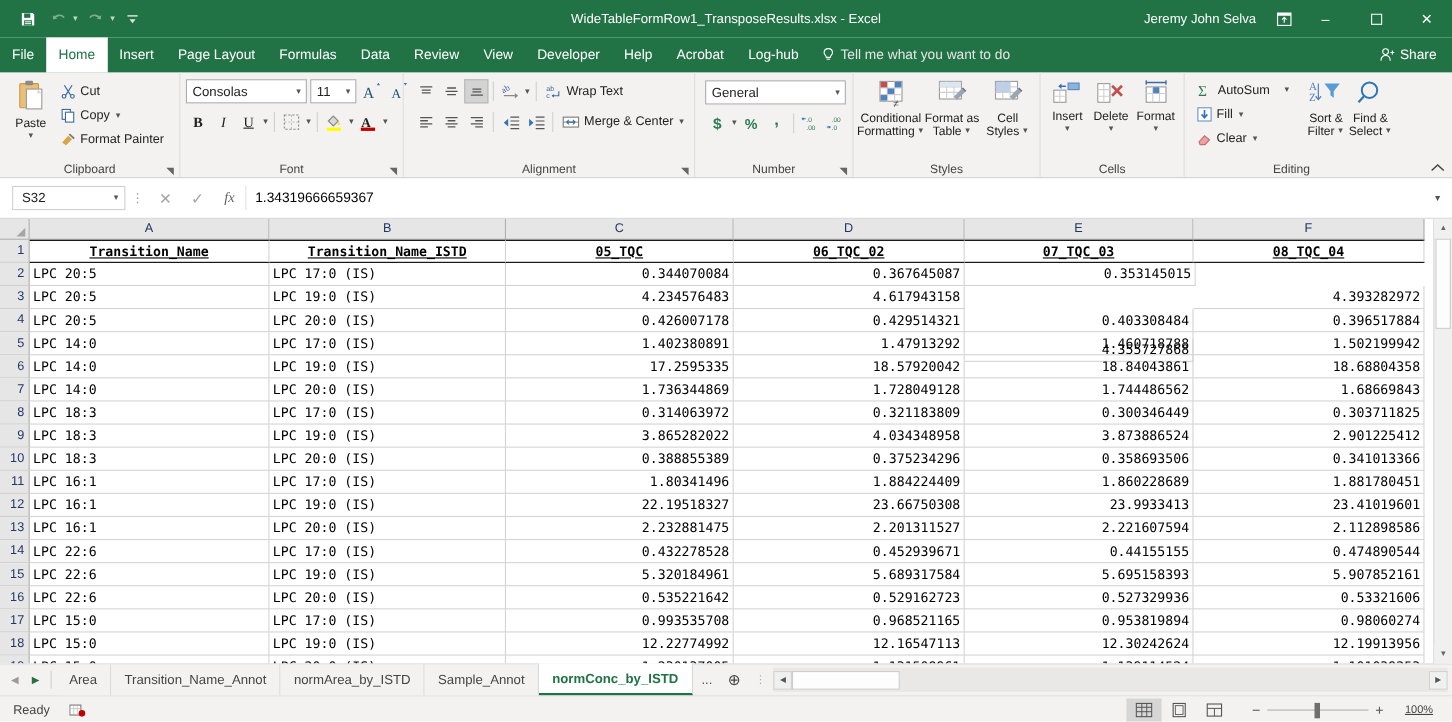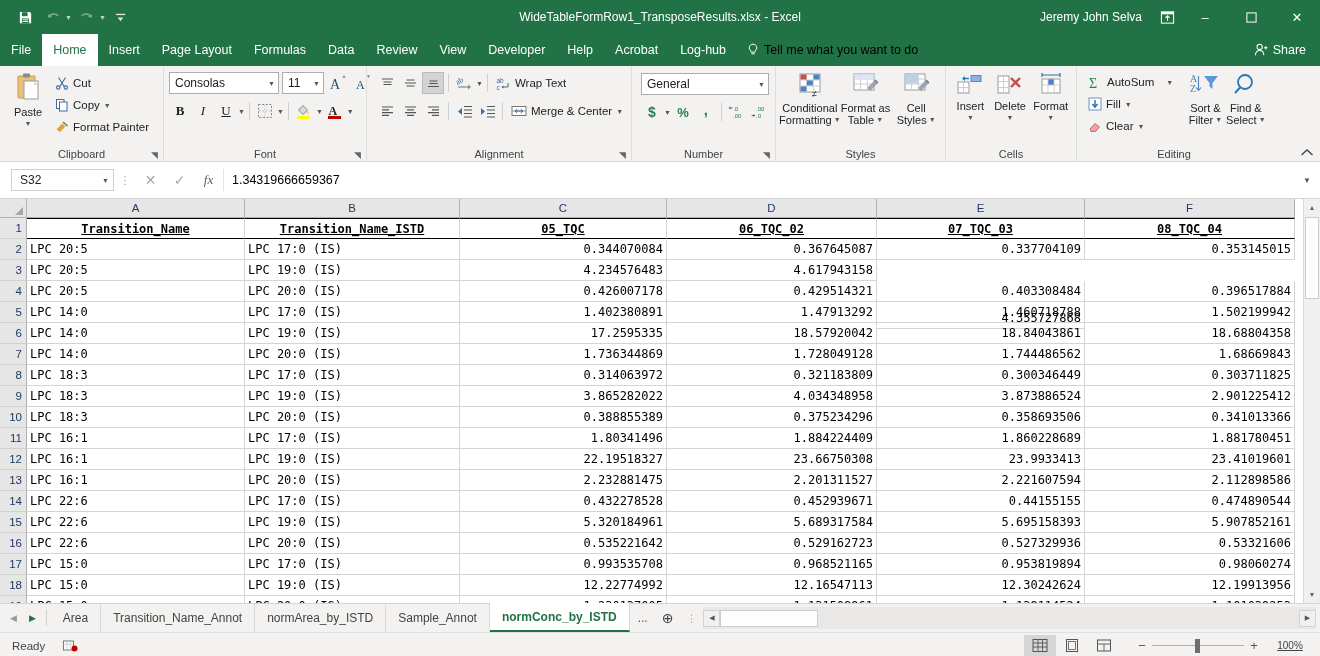--- a/index.html
+++ b/index.html
@@ -47,21 +47,21 @@
     height: 32px; background: #217346; display: flex; align-items: flex-end;
     position: relative;
   }
   .rtab {
     height: 32px; padding: 0 11px; display: flex; align-items: center;
     font-size: 12.5px; color: #fff; white-space: nowrap;
   }
   .rtab.active { background: #fff; color: #217346; font-weight: normal; }
   .tellme {
     display: flex; align-items: center; gap: 5px; height: 32px;
-    padding: 0 10px; font-size: 12.5px; color: #000000; font-style: normal;
+    padding: 0 10px; font-size: 12.5px; color: #e5e5e5; font-style: normal;
   }
   .share-btn {
     margin-left: auto; display: flex; align-items: center; gap: 4px;
     height: 32px; padding: 0 14px 0 10px; font-size: 12.5px; color: #fff;
   }
 
   
   .ribbon {
     height: 96px; background: #f3f2f1;
     border-bottom: 1px solid #d4d4d4;
@@ -795,30 +795,30 @@
         <div class="cell" style="width:210px">08_TQC_04</div>
       </div>
 
       <div id="rows-container">
           <div class="datarow">
             <div class="rowhdr">2</div>
             <div class="cell txt" style="width: 218px;">LPC 20:5</div>
             <div class="cell txt" style="width: 215px;">LPC 17:0 (IS)</div>
             <div class="cell num" style="width: 207px;">0.344070084</div>
             <div class="cell num" style="width: 210px;">0.367645087</div>
-            <div class="cell num" style="width: 208px;">0.337704109</div>
             <div class="cell num" style="width: 210px;">0.353145015</div>
           </div>
           <div class="datarow">
             <div class="rowhdr">3</div>
             <div class="cell txt" style="width: 218px;">LPC 20:5</div>
             <div class="cell txt" style="width: 215px;">LPC 19:0 (IS)</div>
             <div class="cell num" style="width: 207px;">4.234576483</div>
             <div class="cell num" style="width: 210px;">4.617943158</div>
             <div class="cell num" style="width: 208px; margin-top: 48px;">4.355727868</div>
+            <div class="cell num" style="width: 210px;">4.393282972</div>
           </div>
           <div class="datarow">
             <div class="rowhdr">4</div>
             <div class="cell txt" style="width: 218px;">LPC 20:5</div>
             <div class="cell txt" style="width: 215px;">LPC 20:0 (IS)</div>
             <div class="cell num" style="width: 207px;">0.426007178</div>
             <div class="cell num" style="width: 210px;">0.429514321</div>
             <div class="cell num" style="width: 208px;">0.403308484</div>
             <div class="cell num" style="width: 210px;">0.396517884</div>
           </div>

